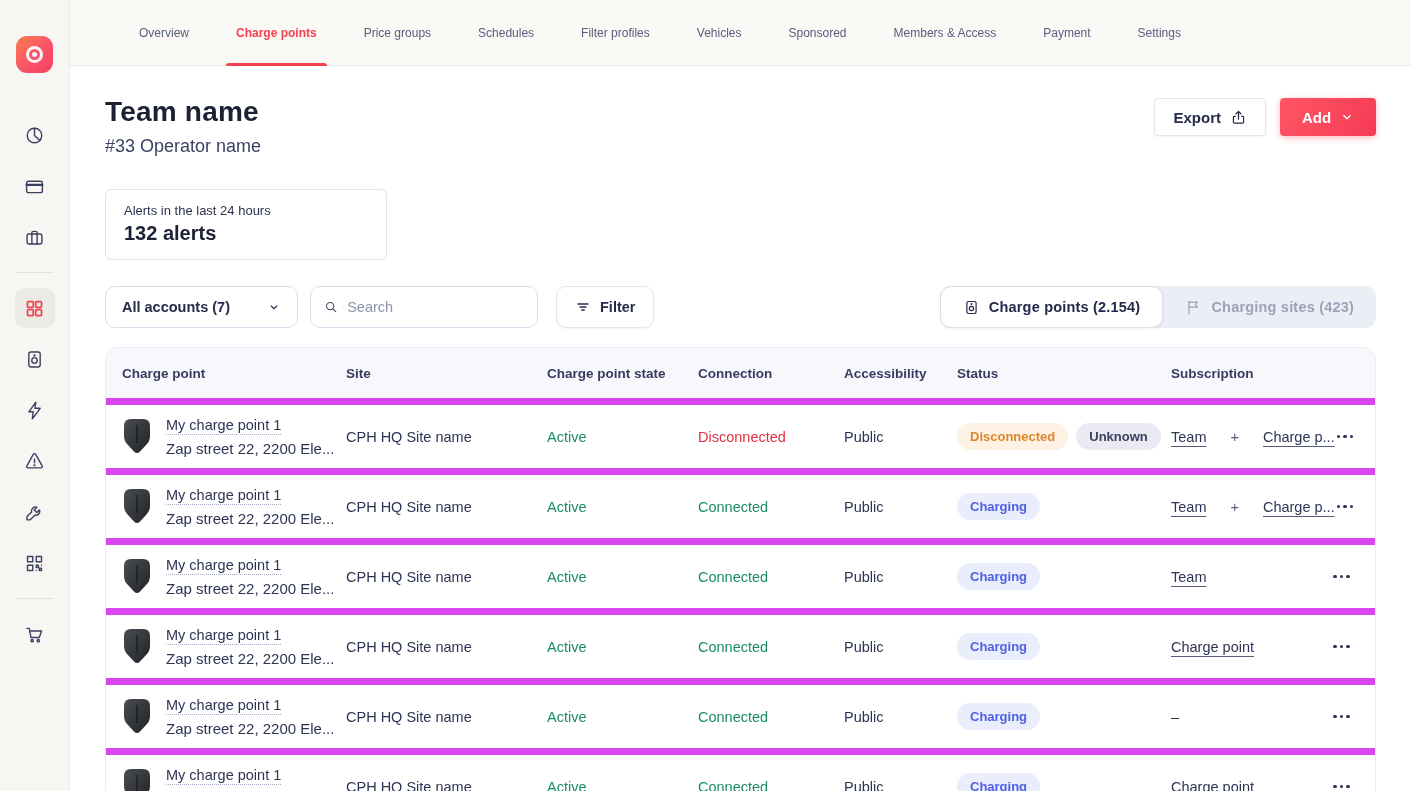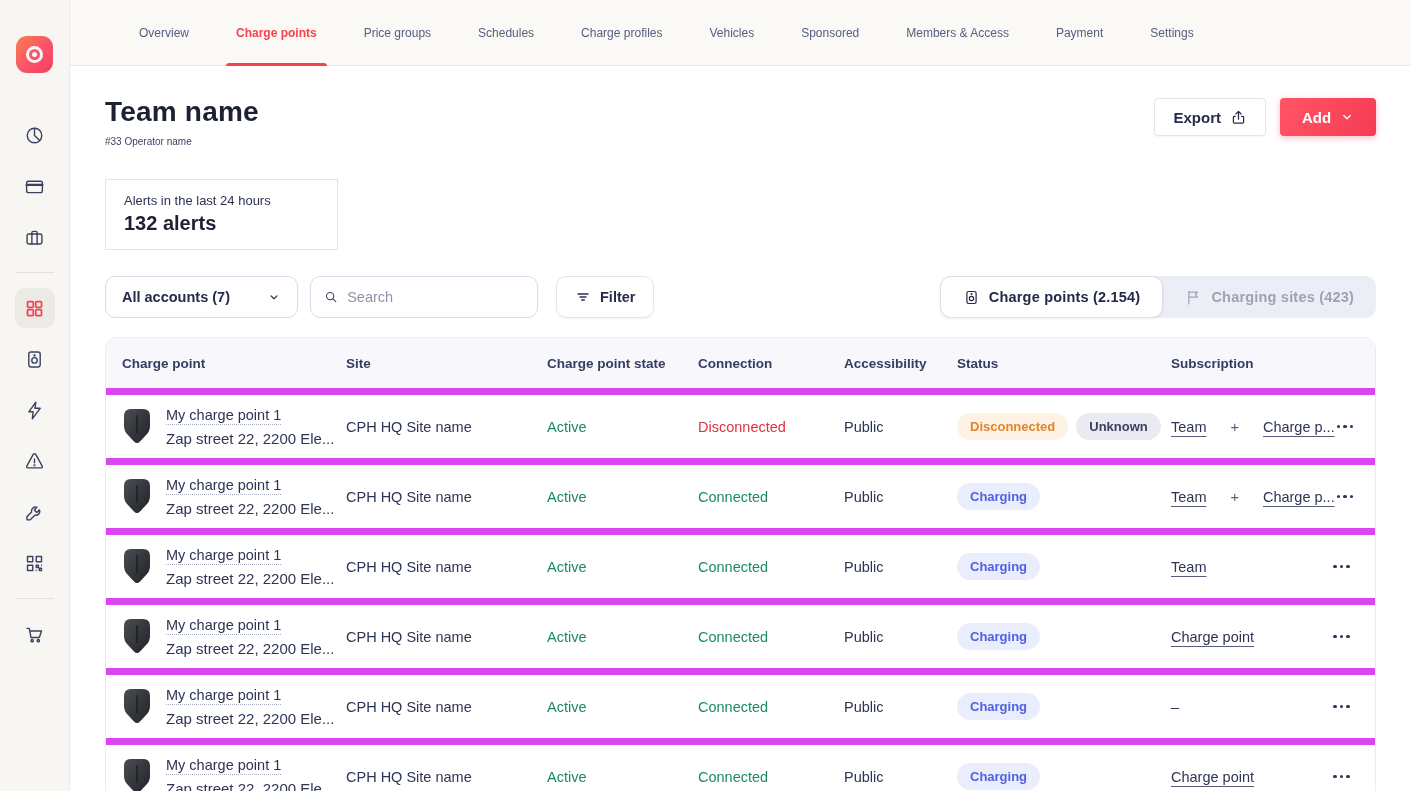--- a/index.html
+++ b/index.html
@@ -22,29 +22,29 @@
   .topbar { position:absolute; left:70px; top:0; right:0; height:66px; background:#faf9f6; border-bottom:1px solid #e9e7e1; display:flex; align-items:center; padding-left:69px; z-index:4; }
   .tab { position:relative; height:66px; display:flex; align-items:center; margin-right:47px; font-size:12px; font-weight:500; color:#565d7e; cursor:pointer; white-space:nowrap; }
   .tab.active { color:#f4424f; font-weight:700; }
   .tab.active::after { content:""; position:absolute; left:-10px; right:-10px; bottom:0; height:3px; border-radius:3px 3px 0 0; background:#f4424f; }
 
   
   .content { position:absolute; left:70px; top:66px; right:0; bottom:0; background:#ffffff; padding:0 35px; }
 
   .page-head { display:flex; justify-content:space-between; align-items:flex-start; margin-top:30px; }
   .page-title { font-size:28px; font-weight:700; color:#1c2134; letter-spacing:.2px; }
-  .page-sub { font-size:10px; color:#3c4263; margin-top:8px; }
+  .page-sub { font-size:18px; color:#3c4263; margin-top:8px; }
   .head-actions { display:flex; gap:14px; margin-top:2px; }
   .btn { height:38px; border-radius:4px; display:flex; align-items:center; justify-content:center; font-size:15px; font-weight:600; cursor:pointer; user-select:none; }
   .btn-export { background:#ffffff; border:1px solid #e4e5ec; box-shadow:0 1px 2px rgba(40,45,80,.05); color:#262c49; padding:0 18px; gap:9px; }
   .btn-export svg { width:17px; height:17px; stroke:#262c49; stroke-width:1.7; fill:none; stroke-linecap:round; stroke-linejoin:round; }
   .btn-add { background:linear-gradient(120deg,#ff5566,#f63b54); color:#ffffff; padding:7px 20px; gap:9px; min-width:96px; box-shadow:0 2px 6px rgba(246,59,84,.35); }
   .btn-add svg { width:14px; height:14px; stroke:#ffffff; stroke-width:2.2; fill:none; stroke-linecap:round; stroke-linejoin:round; }
 
-  .alerts-card { margin-top:32px; width:233px; border:1px solid #dfe3f0; border-radius:0; padding:13px 18px 14px 18px; background:#fff; }
+  .alerts-card { margin-top:32px; width:282px; border:1px solid #dfe3f0; border-radius:6px; padding:13px 18px 14px 18px; background:#fff; }
   .alerts-label { font-size:13px; color:#2c3150; }
   .alerts-value { font-size:20px; font-weight:700; color:#1c2134; margin-top:4px; }
 
   
   .controls { margin-top:26px; display:flex; align-items:center; }
   .select-box { width:193px; height:42px; border:1px solid #d9dcea; border-radius:10px; display:flex; align-items:center; justify-content:space-between; padding:0 16px; font-size:14.5px; color:#262c49; cursor:pointer; background:#fff;font-weight:bold; }
   .select-box svg { width:14px; height:14px; stroke:#262c49; stroke-width:2; fill:none; stroke-linecap:round; stroke-linejoin:round; }
   .search-box { width:228px; height:42px; border:1px solid #d9dcea; border-radius:10px; display:flex; align-items:center; padding:0 13px; margin-left:12px; gap:9px; background:#fff; }
   .search-box svg { width:16px; height:16px; stroke:#3a4060; stroke-width:1.8; fill:none; stroke-linecap:round; }
   .search-box input { border:none; outline:none; font-size:14.5px; color:#262c49; width:100%; font-family:inherit; background:transparent; }
@@ -162,21 +162,21 @@
         </svg>
     </div>
   </div>
 </div>
 
 <div class="topbar">
   <span class="tab">Overview</span>
   <span class="tab active">Charge points</span>
   <span class="tab">Price groups</span>
   <span class="tab">Schedules</span>
-  <span class="tab">Charge profiles</span>
+  <span class="tab">Filter profiles</span>
   <span class="tab">Vehicles</span>
   <span class="tab">Sponsored</span>
   <span class="tab">Members &amp; Access</span>
   <span class="tab">Payment</span>
   <span class="tab">Settings</span>
 </div>
 
 <div class="content">
 
   <div class="page-head">

